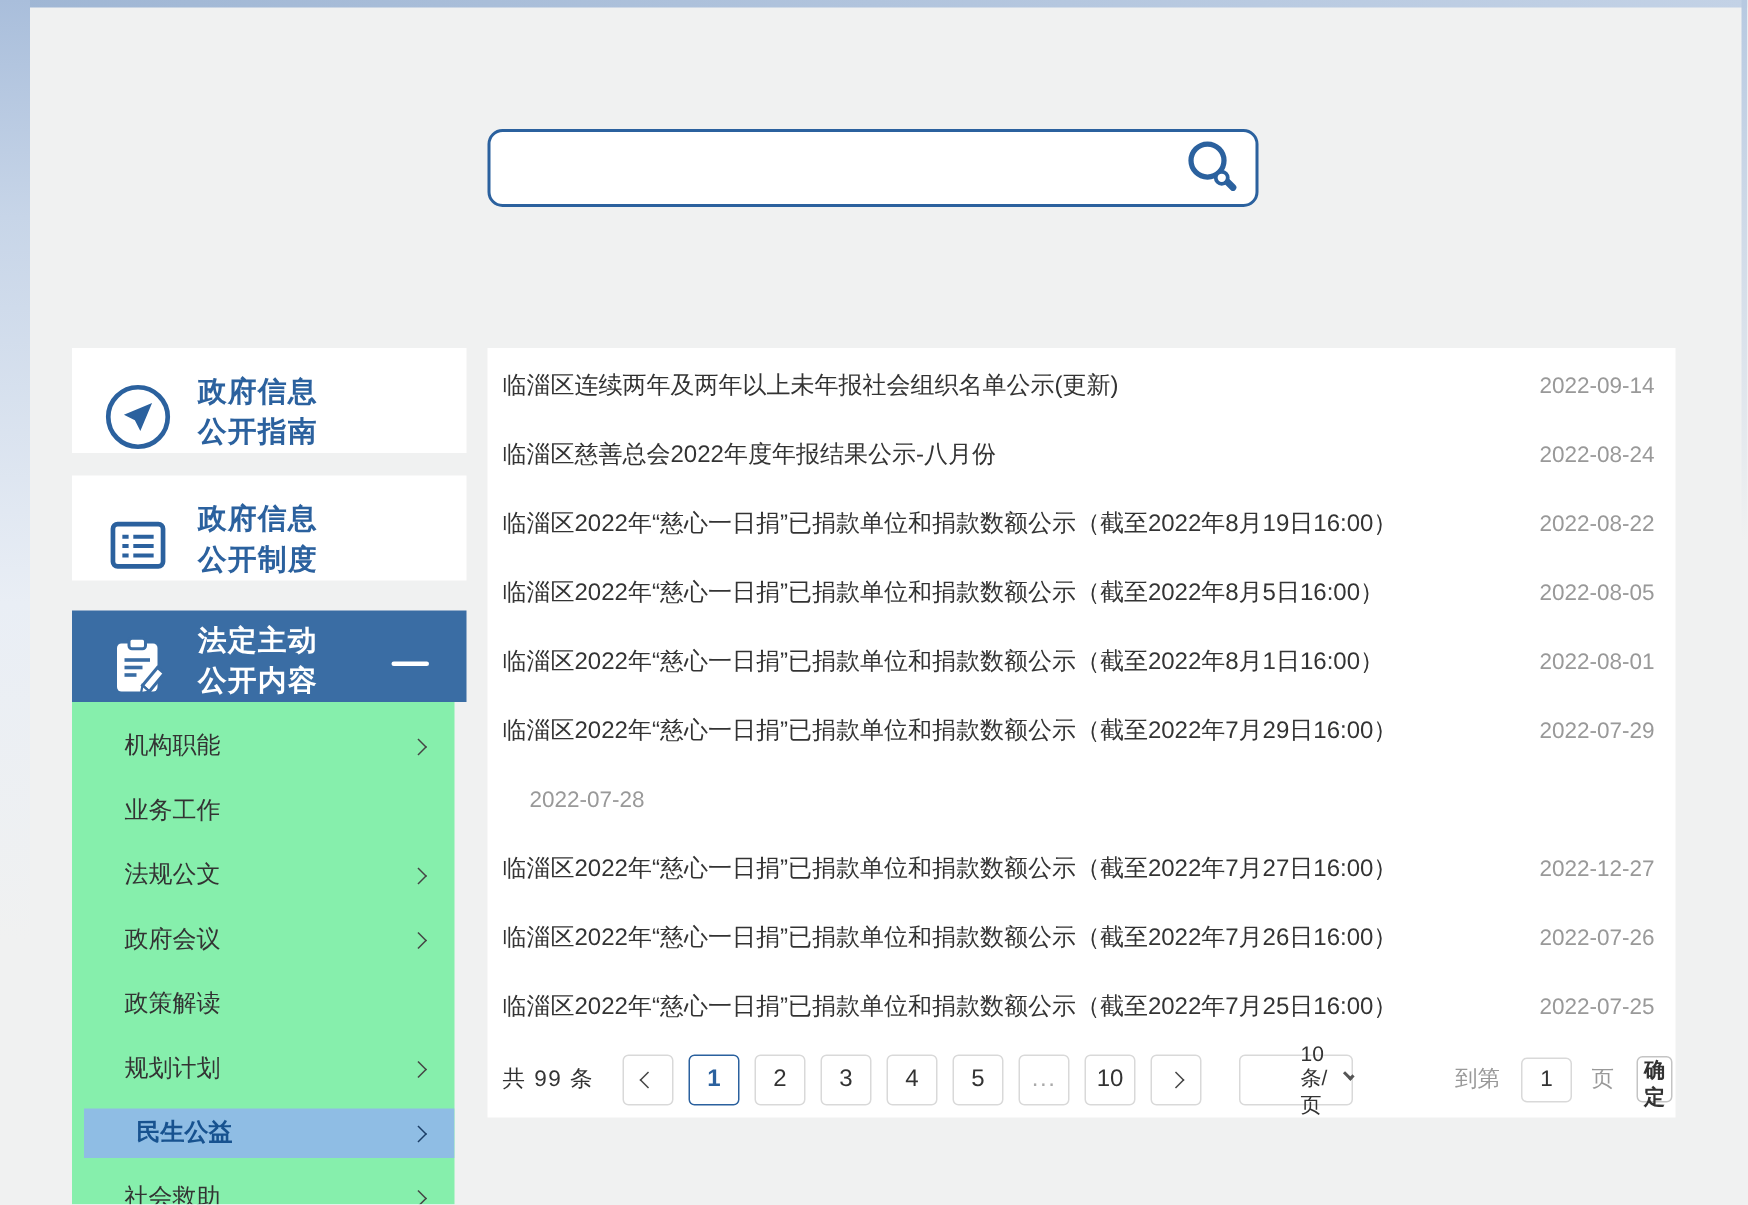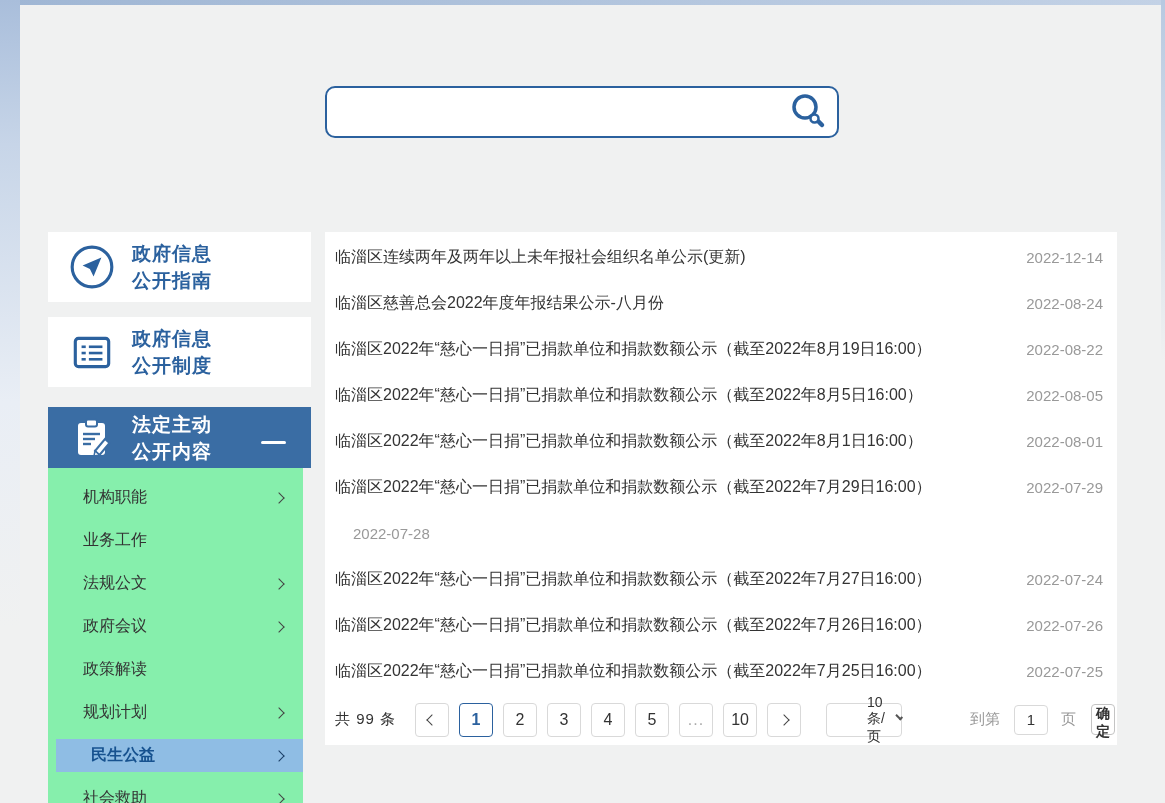--- a/index.html
+++ b/index.html
@@ -22,21 +22,21 @@
   
   .search-box{position:absolute; left:325px; top:86px; width:514px; height:52px;
     background:#fff; border:2px solid var(--accent); border-radius:10px;}
   .search-input{position:absolute; left:14px; top:2px; width:440px; height:44px;
     border:none; outline:none; font-size:16px; background:transparent; color:var(--text);}
   .search-btn{position:absolute; right:8px; top:50%; transform:translateY(-50%);
     width:42px; height:42px; background:none; border:none; cursor:pointer;}
 
   
   .side-card{position:absolute; left:48px; width:263px; background:#fff;
-    display:flex; align-items:center; padding-left:20px; cursor:pointer;}
+    display:flex; align-items:flex-end; padding-left:20px; cursor:pointer;}
   .card-1{top:232px; height:70px;}
   .card-2{top:317px; height:70px;}
   .card-3{top:407px; height:61px; background:var(--active-bg);}
   .card-icon{width:48px; height:48px; flex:0 0 48px; display:flex; align-items:center; justify-content:center;}
   .card-text{margin-left:16px; font-size:19px; font-weight:bold; color:var(--accent);
     line-height:27px; letter-spacing:1px;}
   .card-3 .card-text{color:#fff;}
   .minus-bar{position:absolute; right:25px; top:34px; width:25px; height:3px;
     background:#fff; border-radius:2px;}
 
@@ -185,21 +185,21 @@
       <div class="menu-item">
     <span>社会救助</span>
     <span class="chev chev-right"></span>
   </div>
     </div>
 
   <div class="content">
     <div class="news-list" id="news-list">
         <div class="news-row">
     <span class="news-title">临淄区连续两年及两年以上未年报社会组织名单公示(更新)</span>
-    <span class="news-date">2022-12-14</span>
+    <span class="news-date">2022-09-14</span>
   </div>
         <div class="news-row">
     <span class="news-title">临淄区慈善总会2022年度年报结果公示-八月份</span>
     <span class="news-date">2022-08-24</span>
   </div>
         <div class="news-row">
     <span class="news-title">临淄区2022年“慈心一日捐”已捐款单位和捐款数额公示（截至2022年8月19日16:00）</span>
     <span class="news-date">2022-08-22</span>
   </div>
         <div class="news-row">
@@ -212,21 +212,21 @@
   </div>
         <div class="news-row">
     <span class="news-title">临淄区2022年“慈心一日捐”已捐款单位和捐款数额公示（截至2022年7月29日16:00）</span>
     <span class="news-date">2022-07-29</span>
   </div>
         <div class="news-row">
     <span class="news-date">2022-07-28</span>
   </div>
         <div class="news-row">
     <span class="news-title">临淄区2022年“慈心一日捐”已捐款单位和捐款数额公示（截至2022年7月27日16:00）</span>
-    <span class="news-date">2022-07-24</span>
+    <span class="news-date">2022-12-27</span>
   </div>
         <div class="news-row">
     <span class="news-title">临淄区2022年“慈心一日捐”已捐款单位和捐款数额公示（截至2022年7月26日16:00）</span>
     <span class="news-date">2022-07-26</span>
   </div>
         <div class="news-row">
     <span class="news-title">临淄区2022年“慈心一日捐”已捐款单位和捐款数额公示（截至2022年7月25日16:00）</span>
     <span class="news-date">2022-07-25</span>
   </div>
       </div>

